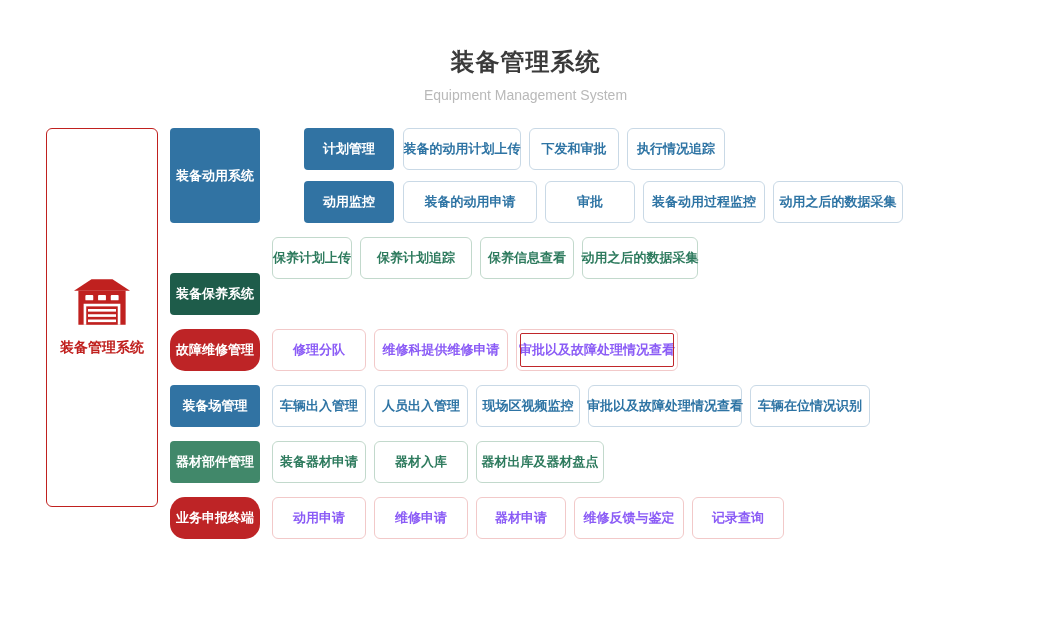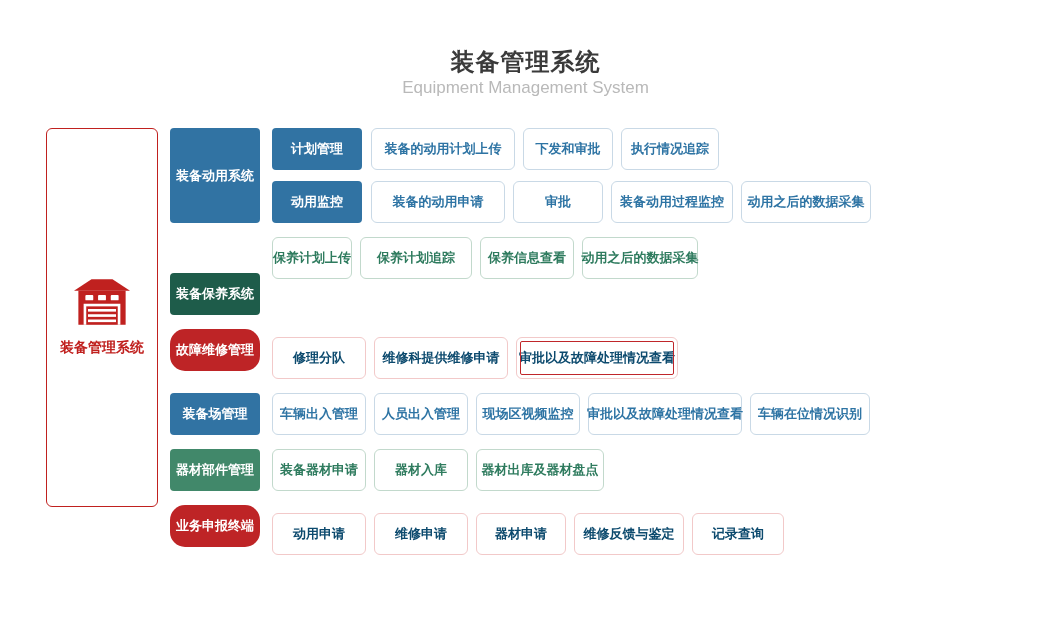--- a/index.html
+++ b/index.html
@@ -7,36 +7,36 @@
   body {
     width:1051px; height:636px;
     font-family:"Liberation Sans","DejaVu Sans",sans-serif;
     overflow:hidden;
   }
   .page { position:relative; width:1051px; height:636px; background:#fff; }
 
   
   .hdr { text-align:center; padding-top:46px; }
   .hdr .title { font-size:24px; font-weight:bold; color:#3a3a3a; letter-spacing:1px; }
-  .hdr .subtitle { font-size:17px; color:#b9b9b9; }
+  .hdr .subtitle { margin-top:9px; font-size:14px; color:#b9b9b9; }
 
   
   .main { position:absolute; left:46px; top:128px; display:flex; align-items:flex-start; gap:12px; }
 
   .root {
     width:112px; height:379px;
     border:1px solid #c0211f; border-radius:6px; background:#fff;
     display:flex; flex-direction:column; align-items:center; justify-content:center; gap:10px;
   }
   .root-label { color:#c0211f; font-weight:bold; font-size:14px; white-space:nowrap; }
 
   .groups { display:flex; flex-direction:column; gap:14px; }
   .grow { display:flex; align-items:flex-start; gap:12px; }
   .subcol { display:flex; flex-direction:column; gap:11px; }
-  .subrow { display:flex; align-items:flex-start; gap:9px; }
+  .subrow { display:flex; align-items:flex-start; gap:9px;margin-left:32px; }
   .items { display:flex; gap:8px; }
 
   .ghead {
     width:90px; height:42px; flex:0 0 auto;
     display:flex; align-items:center; justify-content:center;
     color:#fff; font-weight:bold; font-size:13px;
     border-radius:4px; white-space:nowrap;
   }
   .ghead.tall { height:95px; }
 
@@ -46,21 +46,21 @@
   .c-red   { background:#be2426;border-radius:15px; }
 
   .fbox {
     height:42px; flex:0 0 auto;
     background:#fff; border:1px solid; border-radius:6px;
     display:flex; align-items:center; justify-content:center;
     font-weight:bold; font-size:13px; white-space:nowrap;
   }
   .t-blue  { color:#2e74a4; border-color:#c9d9e6; }
   .t-green { color:#2e7b5e; border-color:#c2d9cc; }
-  .t-red   { color:#0c4a6e; border-color:#f2c9c9;margin-top:8px; }
+  .t-red   { color:#8b5cf6; border-color:#f2c9c9; }
   .fbox.double { outline:1px solid #c0262a; outline-offset:-5px; }
 </style>
 </head>
 <body>
 
 <div class="page">
 
   <div class="hdr">
     <div class="title">装备管理系统</div>
     <div class="subtitle">Equipment Management System</div>
@@ -93,21 +93,21 @@
     </div>
 
     <div class="groups">
 
       <div class="grow">
         <div class="ghead tall c-blue">装备动用系统</div>
         <div class="subcol">
           <div class="subrow">
             <div class="ghead c-blue">计划管理</div>
             <div class="items">
-              <div class="fbox t-blue" style="width:144px">装备的动用计划上传</div>
+              <div class="fbox t-blue" style="width:118px">装备的动用计划上传</div>
               <div class="fbox t-blue" style="width:90px">下发和审批</div>
               <div class="fbox t-blue" style="width:98px">执行情况追踪</div>
             </div>
           </div>
           <div class="subrow">
             <div class="ghead c-blue">动用监控</div>
             <div class="items">
               <div class="fbox t-blue" style="width:134px">装备的动用申请</div>
               <div class="fbox t-blue" style="width:90px">审批</div>
               <div class="fbox t-blue" style="width:122px">装备动用过程监控</div>

